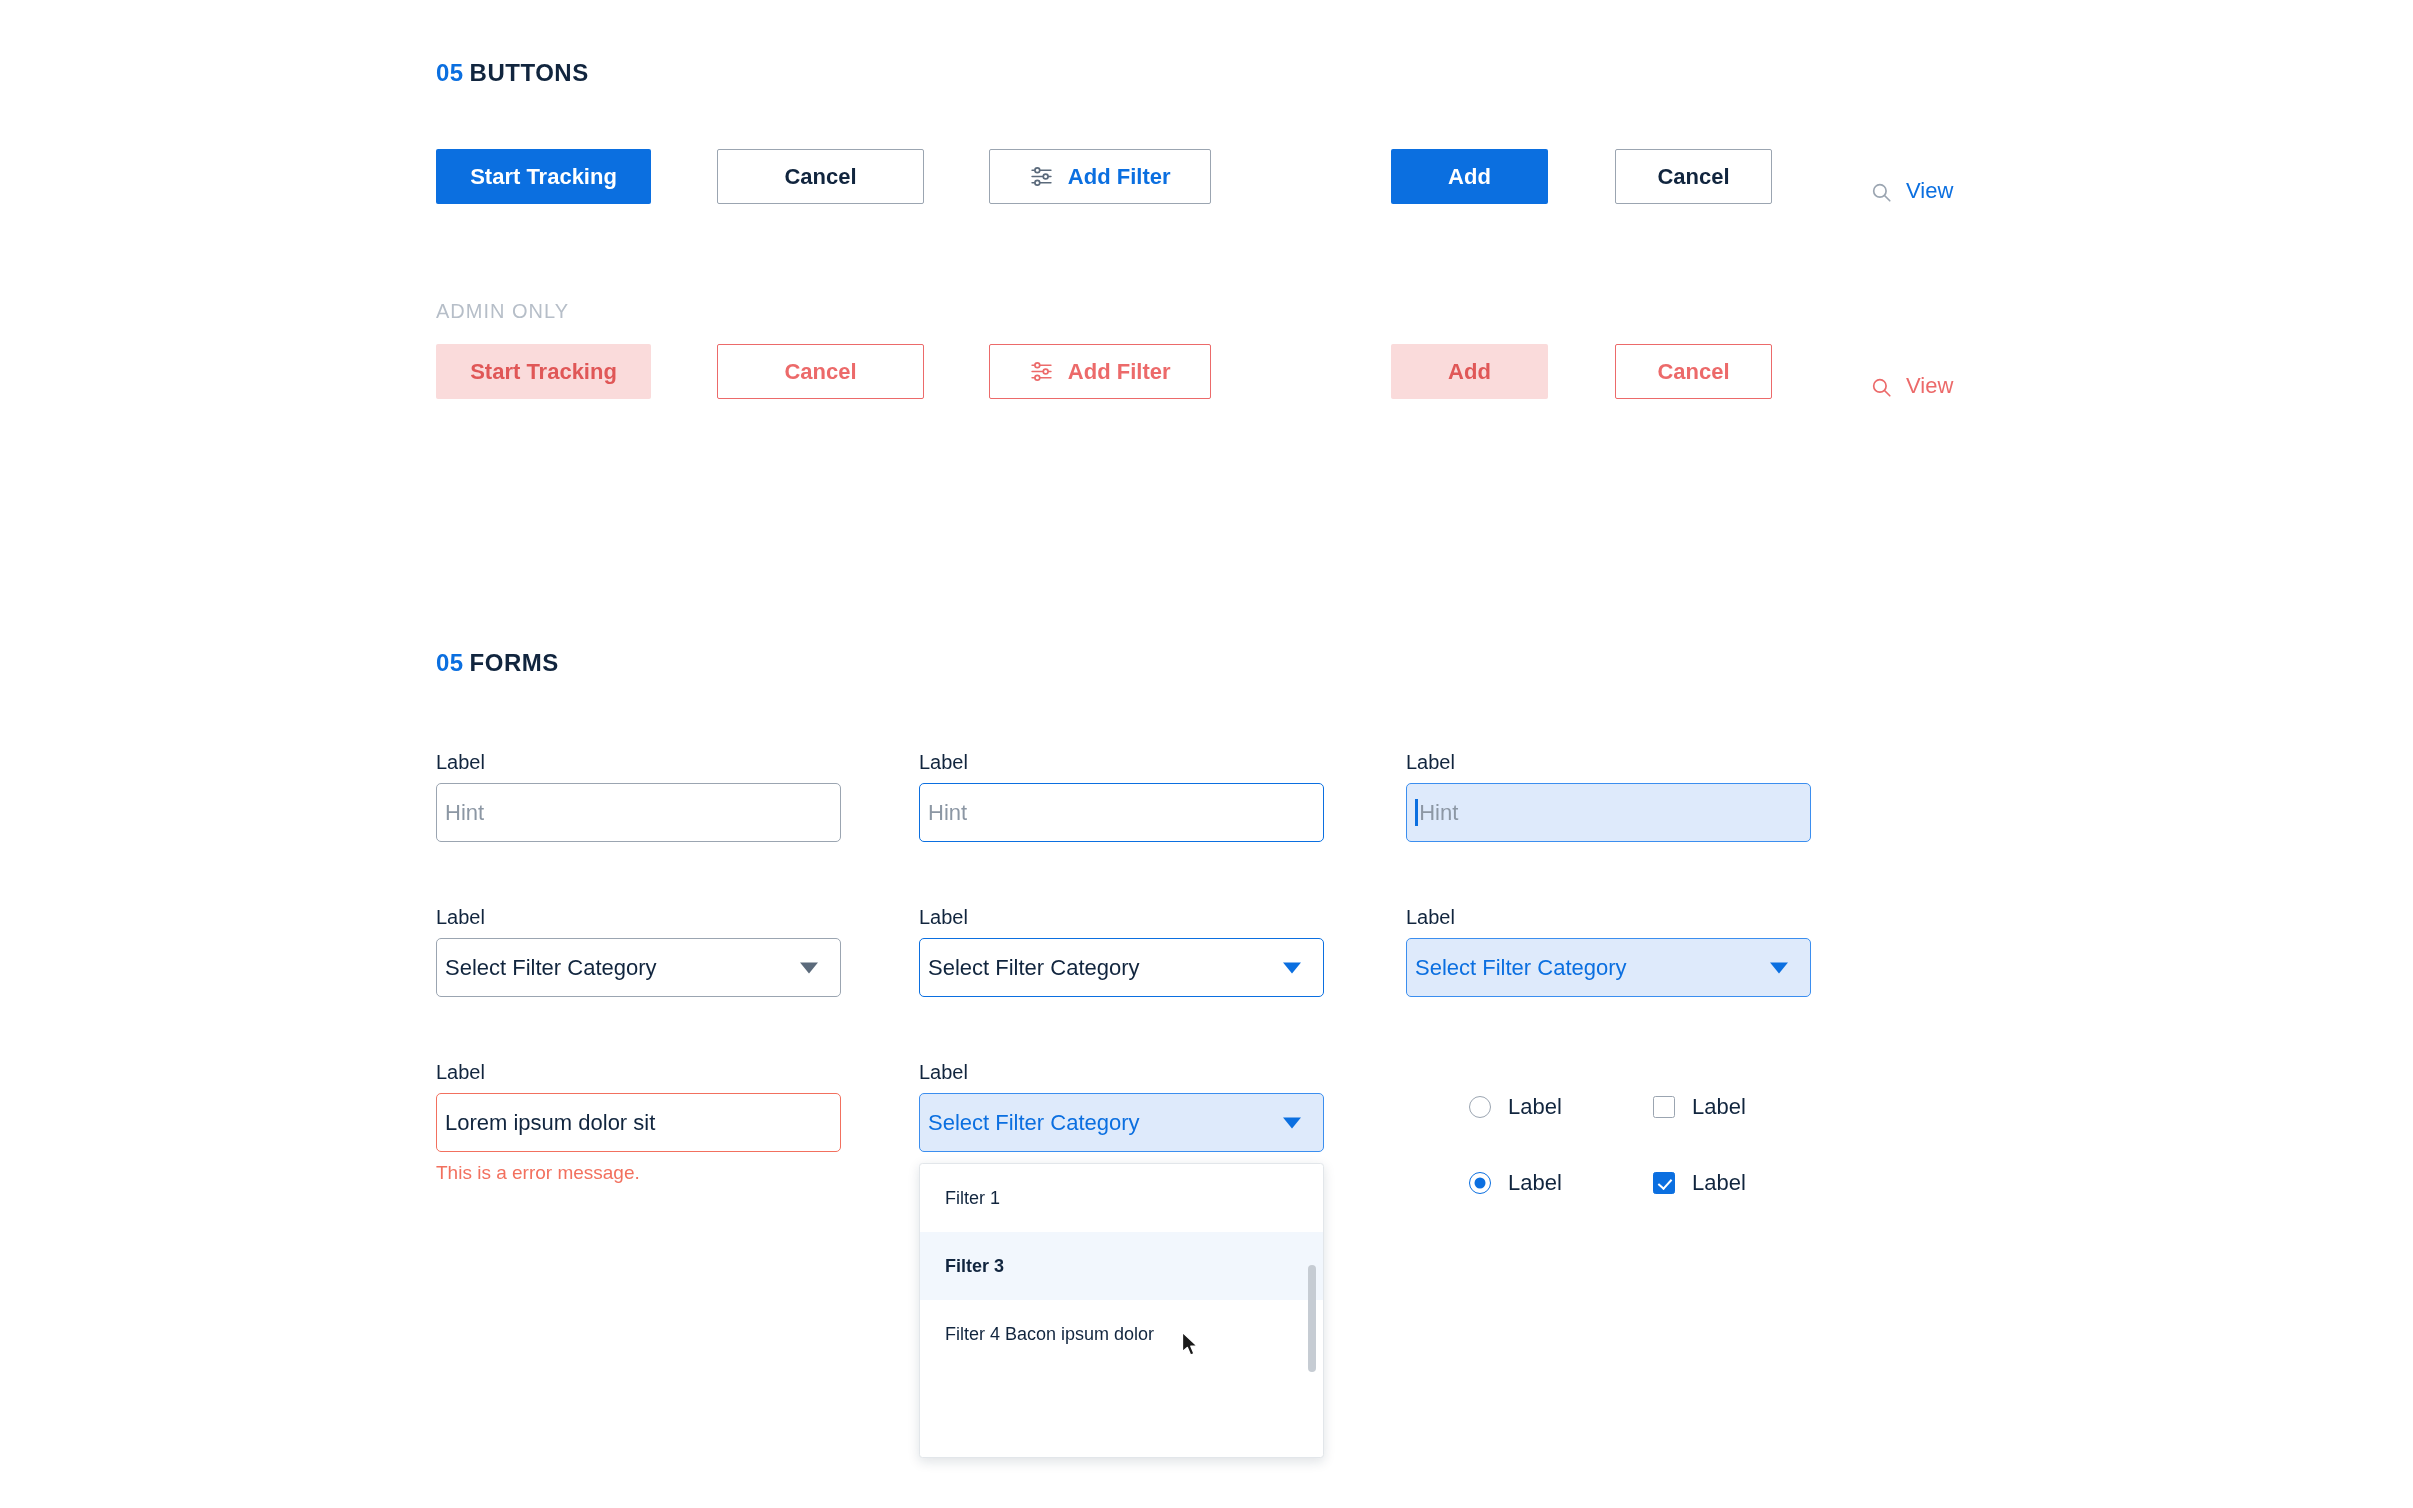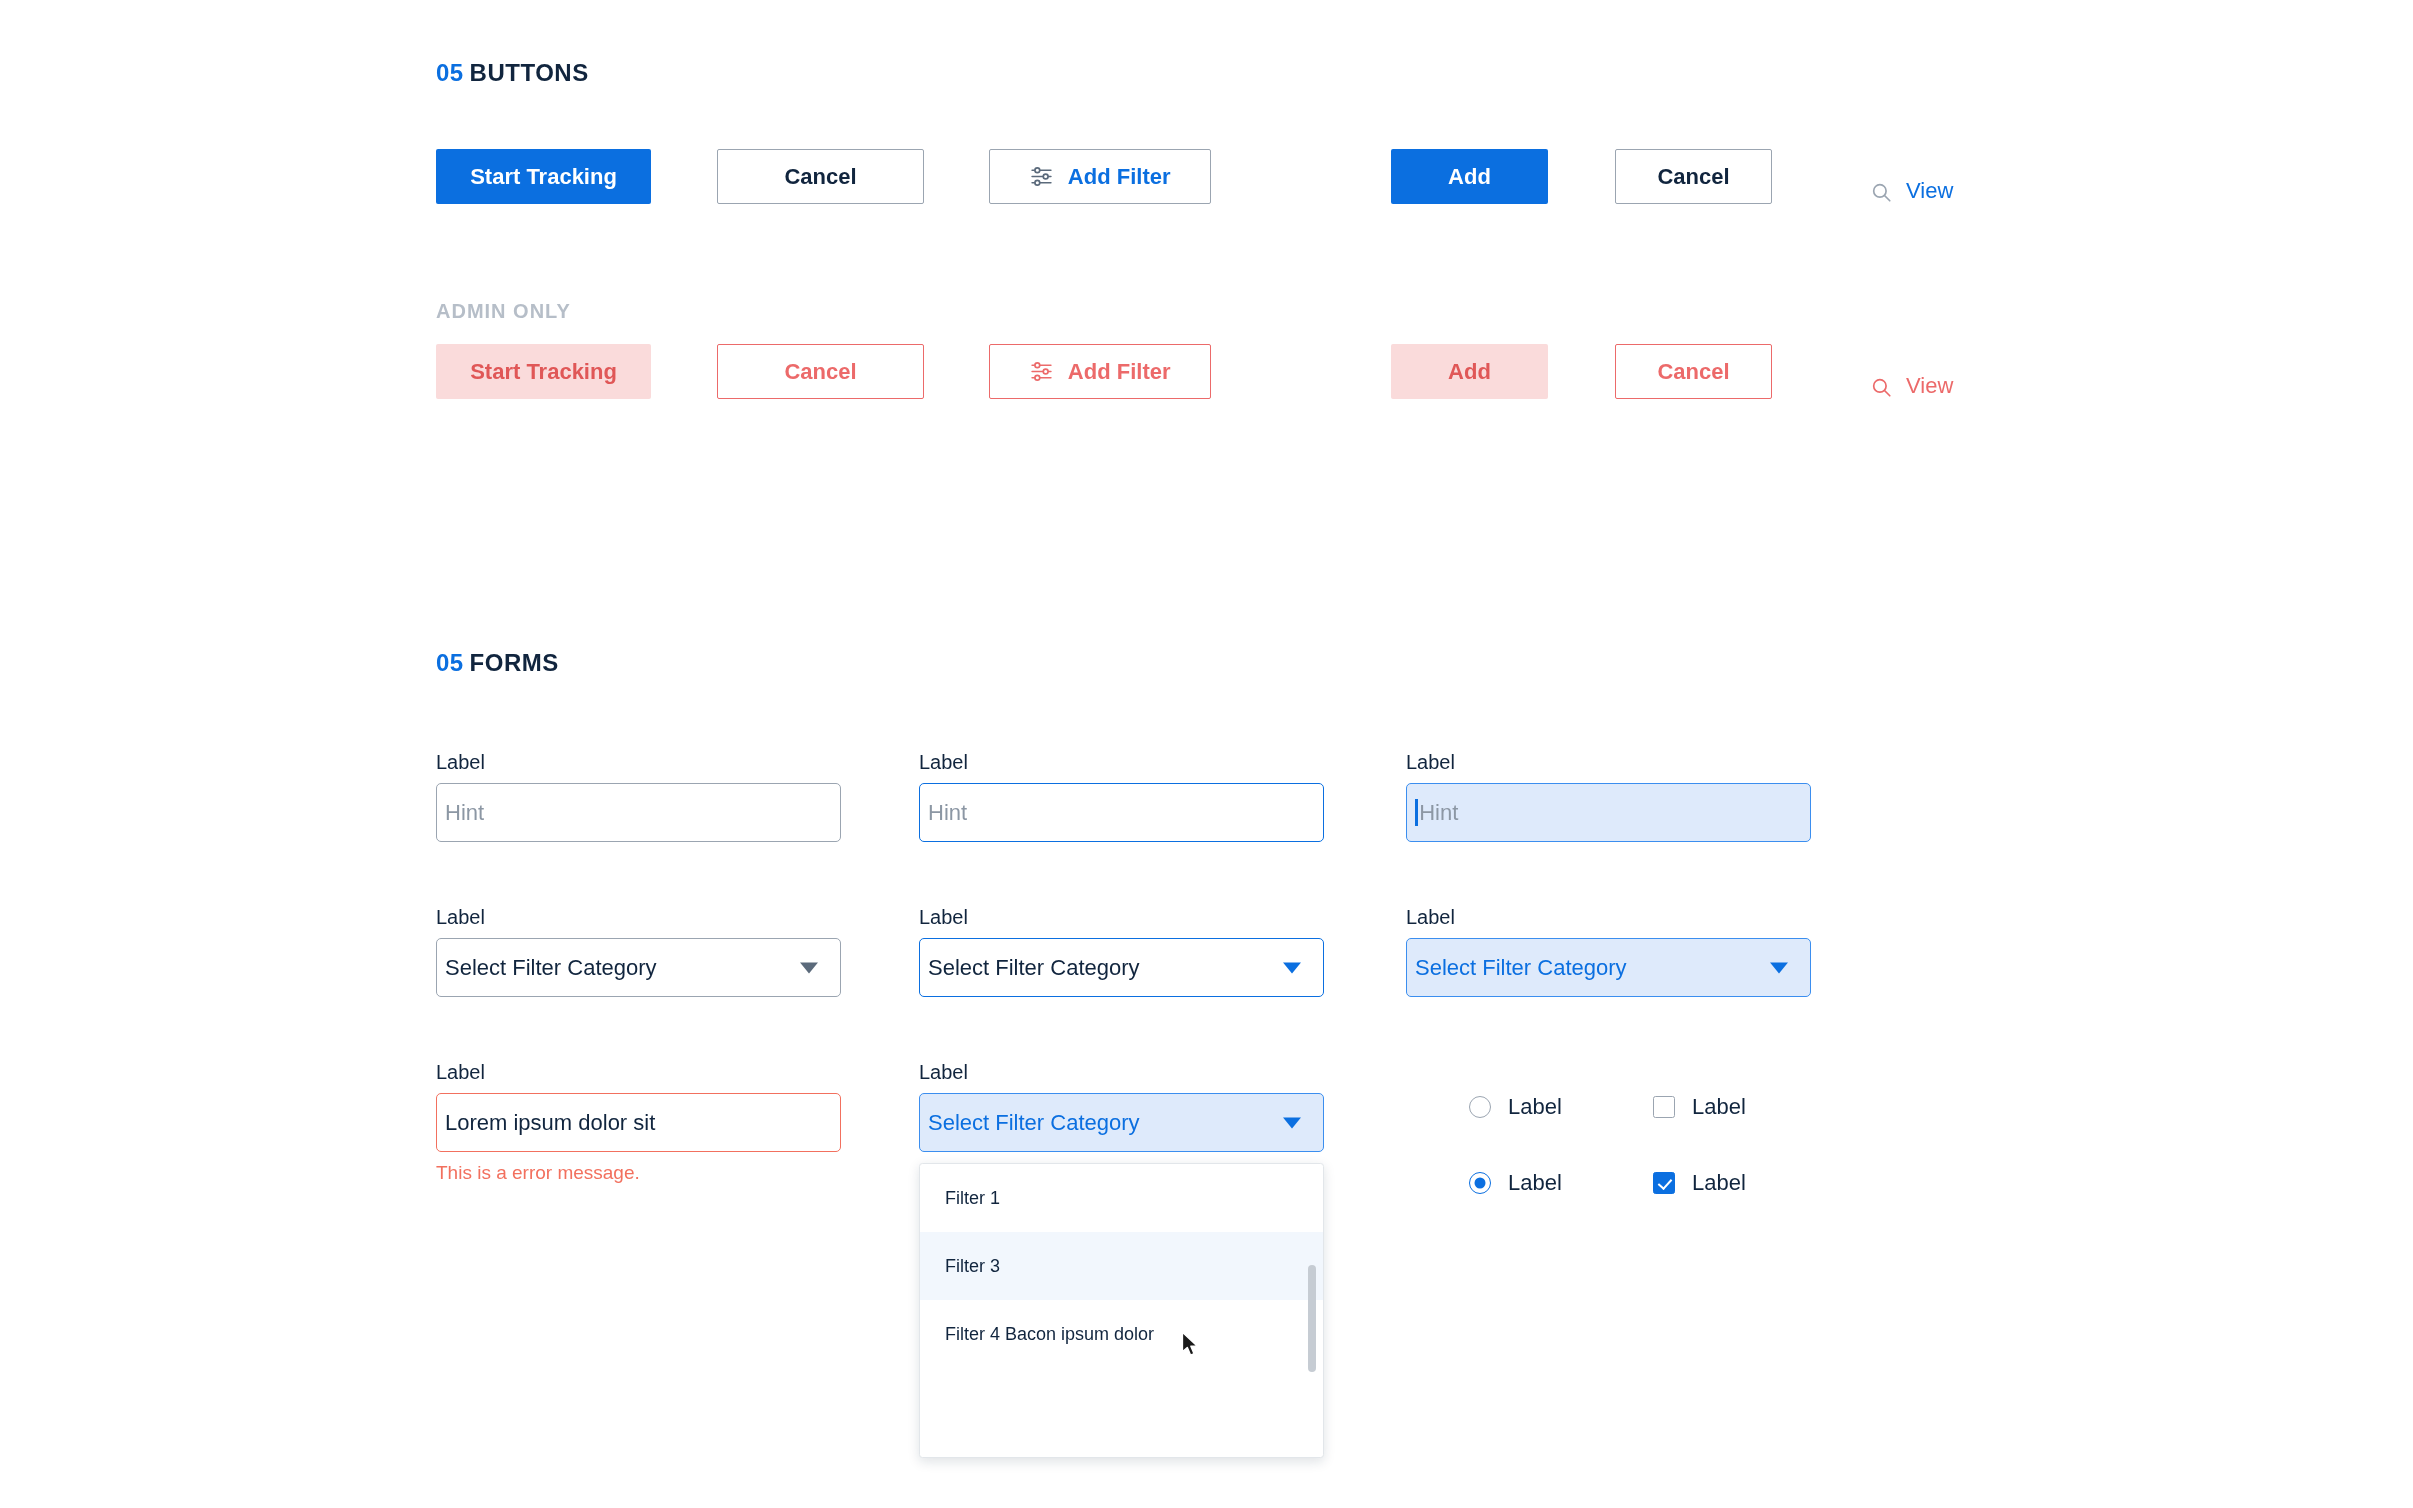--- a/index.html
+++ b/index.html
@@ -55,21 +55,21 @@
     font-weight: 400;
     cursor: pointer;
     white-space: nowrap;
     color: #0B6FE0;
   }
   .link-btn.admin { color: #EC6A6A; }
 
   .admin-label {
     position: absolute;
     font-size: 20px;
-    font-weight: 700;
+    font-weight: 400;
     letter-spacing: 1px;
     color: #B6BEC8;
     white-space: nowrap;
   }
 
   
   .ico { display: inline-flex; align-items: center; justify-content: center; flex: none; }
 
   
   .field { position: absolute; }
@@ -143,21 +143,21 @@
     display: flex;
     align-items: center;
     height: 68px;
     padding: 0 25px;
     font-size: 18px;
     color: #11253E;
     cursor: pointer;
     white-space: nowrap;
   }
   .menu-item.selected { color: #0B6FE0; }
-  .menu-item.hover { background: #F2F7FD; }
+  .menu-item.hover { background: #F2F7FD; font-weight: bold; }
   .menu-check {
     position: absolute;
     right: 35px;
     color: #0B6FE0;
     font-size: 25px;
     line-height: 1;
   }
   .menu-scrollbar {
     position: absolute;
     width: 7.5px;

